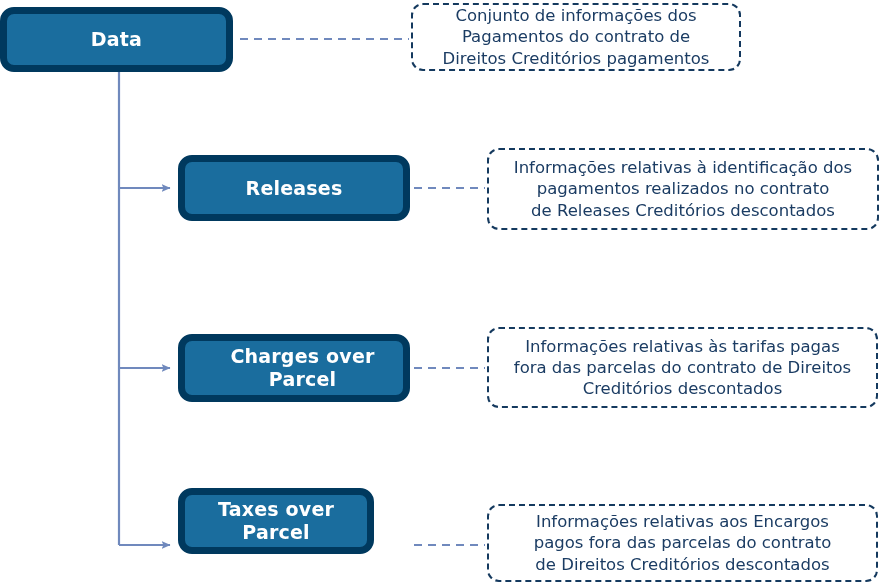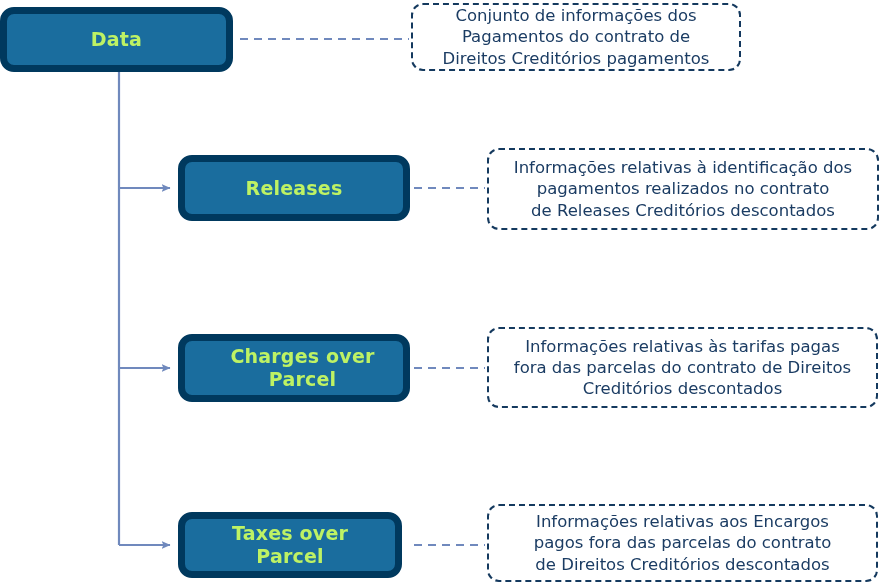--- a/index.html
+++ b/index.html
@@ -34,21 +34,21 @@
     box-sizing: border-box;
     background: #1a6d9e;
     border: 7px solid #00395e;
     border-radius: 14px;
     display: flex;
     align-items: center;
     justify-content: center;
     text-align: center;
   }
   .node-label {
-    color: #bef264;
+    color: #ffffff;
     font-size: 19px;
     font-weight: bold;
     letter-spacing: 0.2px;
     line-height: 1.2;
     padding: 0 10px;
     text-align: center;
   }
 
   .node-data {
     left: 0px;
@@ -66,22 +66,22 @@
   }
   .node-charges {
     left: 178px;
     top: 334px;
     width: 232px;
     height: 68px;
     padding-left: 17px;
   }
   .node-taxes {
     left: 178px;
-    top: 512px;
-    width: 224px;
+    top: 488px;
+    width: 196px;
     height: 66px;
   }
 
   
   .desc {
     position: absolute;
     box-sizing: border-box;
     background: #ffffff;
     border: 2px dashed #14395e;
     border-radius: 12px;

